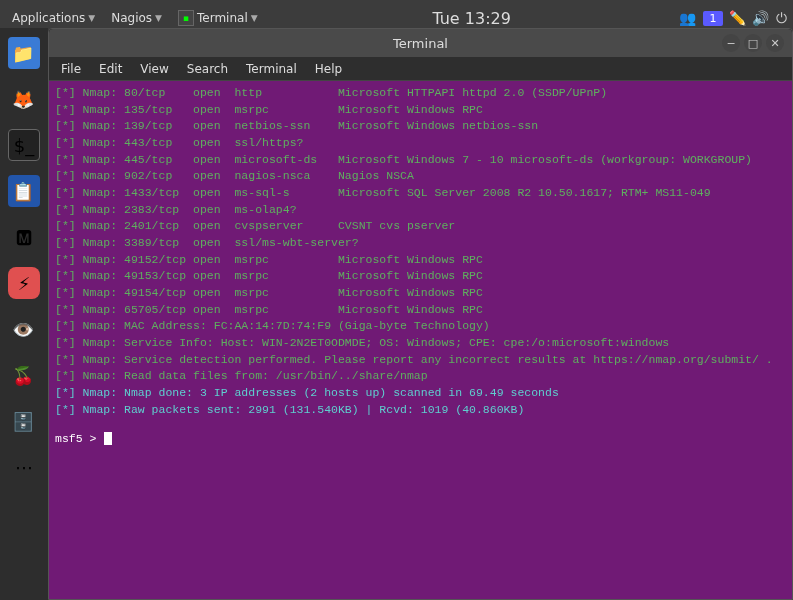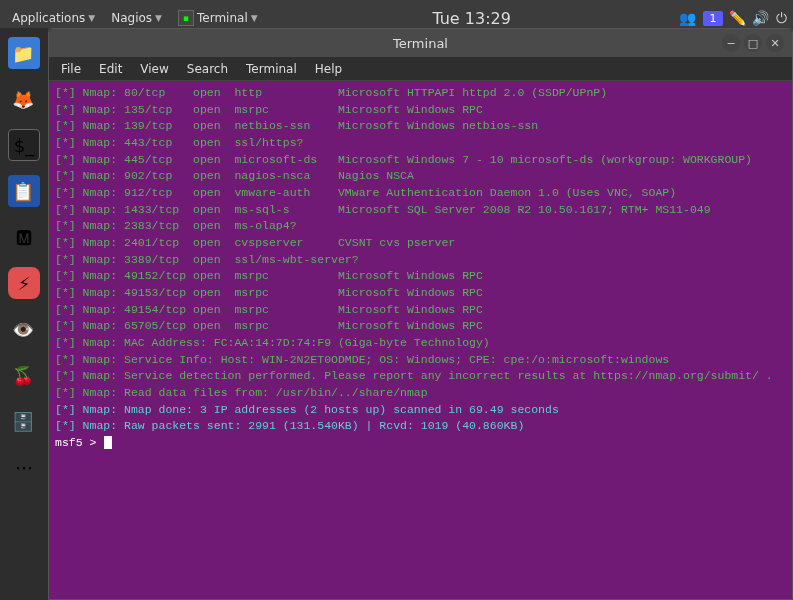--- a/index.html
+++ b/index.html
@@ -152,21 +152,21 @@
       padding: 4px 6px;
       overflow: hidden;
       font-family: 'Courier New', 'DejaVu Sans Mono', monospace;
       font-size: 11.5px;
       line-height: 1.45;
       color: #ddd;
     }
     .line { white-space: pre-wrap; word-break: break-all; }
     .green { color: #5faf5f; }
     .cyan { color: #5fcfcf; }
-    .prompt { color: #fff; }
+    .prompt { color: #fff; margin-top: 13px; }
 
     
     .sidebar {
       position: absolute;
       top: 28px;
       left: 0;
       width: 48px;
       height: 572px;
       background: #2d2d2d;
       display: flex;
@@ -280,21 +280,20 @@
     <div class="menu-item">Help</div>
   </div>
 
   <div class="terminal-content" id="terminal-output">
   <div class="line green">[*] Nmap: 80/tcp    open  http           Microsoft HTTPAPI httpd 2.0 (SSDP/UPnP)</div>
       <div class="line green">[*] Nmap: 135/tcp   open  msrpc          Microsoft Windows RPC</div>
       <div class="line green">[*] Nmap: 139/tcp   open  netbios-ssn    Microsoft Windows netbios-ssn</div>
       <div class="line green">[*] Nmap: 443/tcp   open  ssl/https?</div>
       <div class="line green">[*] Nmap: 445/tcp   open  microsoft-ds   Microsoft Windows 7 - 10 microsoft-ds (workgroup: WORKGROUP)</div>
       <div class="line green">[*] Nmap: 902/tcp   open  nagios-nsca    Nagios NSCA</div>
-      <div class="line green">[*] Nmap: 912/tcp   open  vmware-auth    VMware Authentication Daemon 1.0 (Uses VNC, SOAP)</div>
       <div class="line green">[*] Nmap: 1433/tcp  open  ms-sql-s       Microsoft SQL Server 2008 R2 10.50.1617; RTM+ MS11-049</div>
       <div class="line green">[*] Nmap: 2383/tcp  open  ms-olap4?</div>
       <div class="line green">[*] Nmap: 2401/tcp  open  cvspserver     CVSNT cvs pserver</div>
       <div class="line green">[*] Nmap: 3389/tcp  open  ssl/ms-wbt-server?</div>
       <div class="line green">[*] Nmap: 49152/tcp open  msrpc          Microsoft Windows RPC</div>
       <div class="line green">[*] Nmap: 49153/tcp open  msrpc          Microsoft Windows RPC</div>
       <div class="line green">[*] Nmap: 49154/tcp open  msrpc          Microsoft Windows RPC</div>
       <div class="line green">[*] Nmap: 65705/tcp open  msrpc          Microsoft Windows RPC</div>
       <div class="line green">[*] Nmap: MAC Address: FC:AA:14:7D:74:F9 (Giga-byte Technology)</div>
       <div class="line green">[*] Nmap: Service Info: Host: WIN-2N2ET0ODMDE; OS: Windows; CPE: cpe:/o:microsoft:windows</div>

